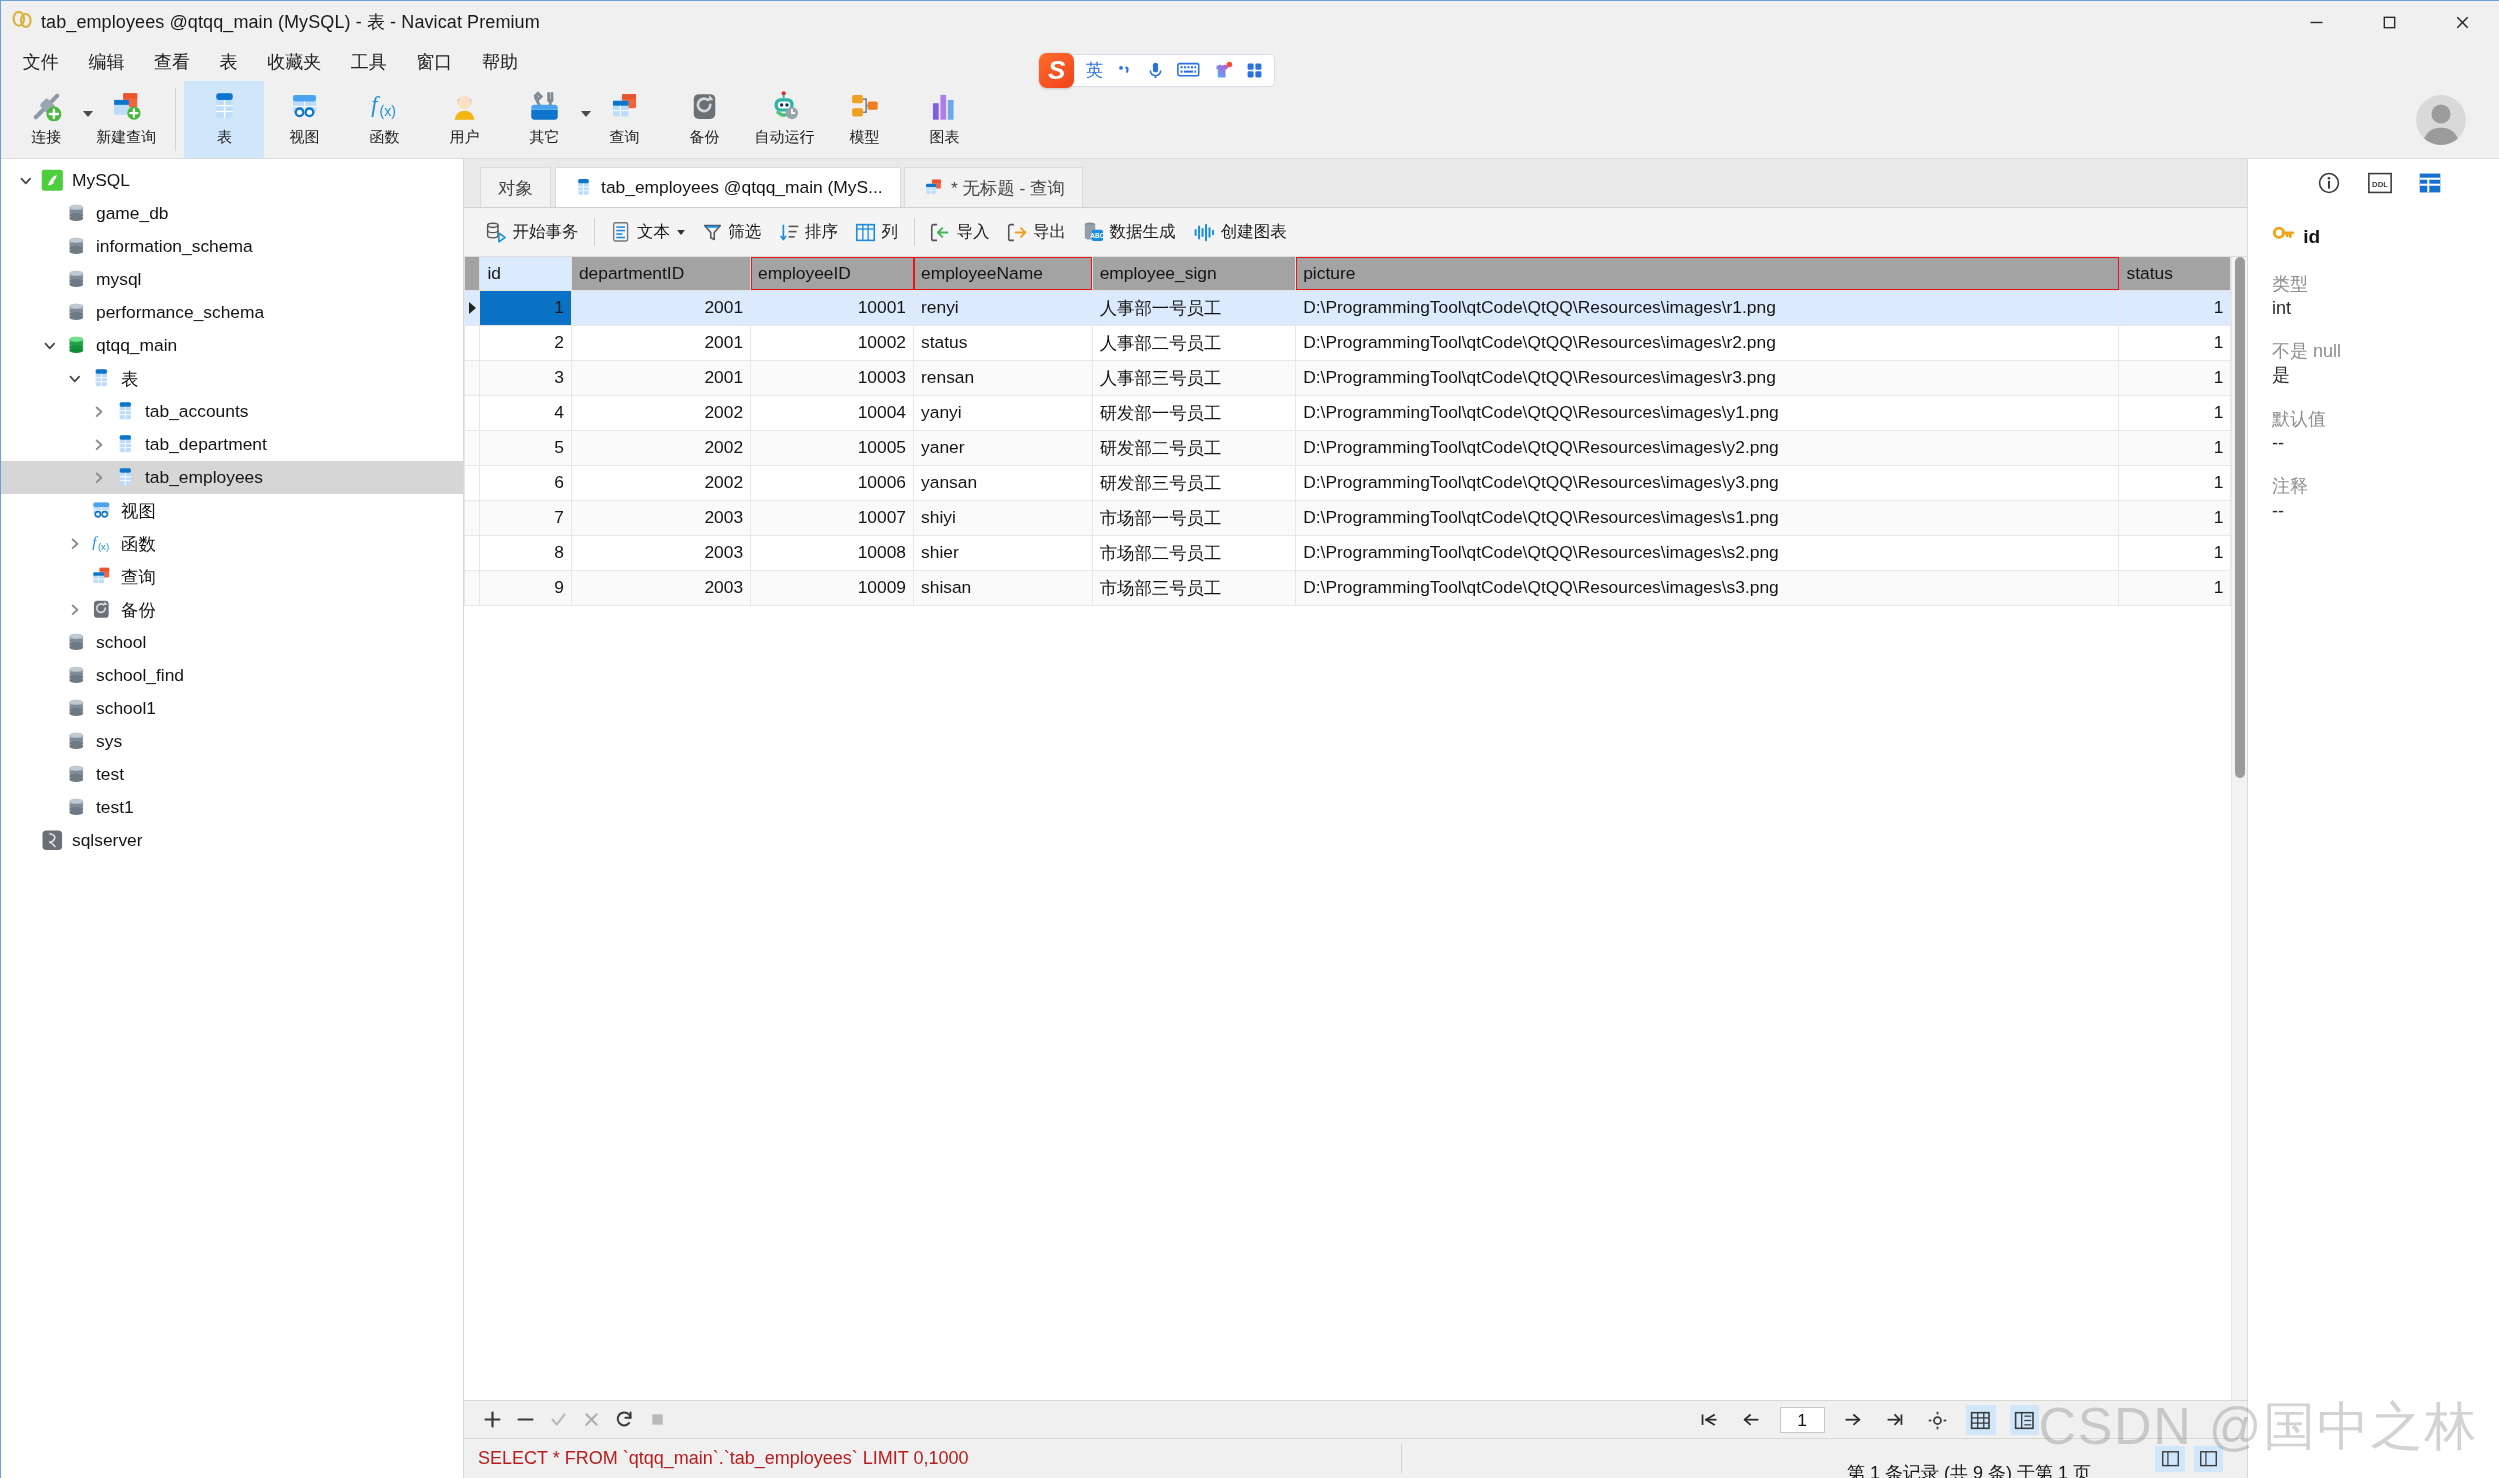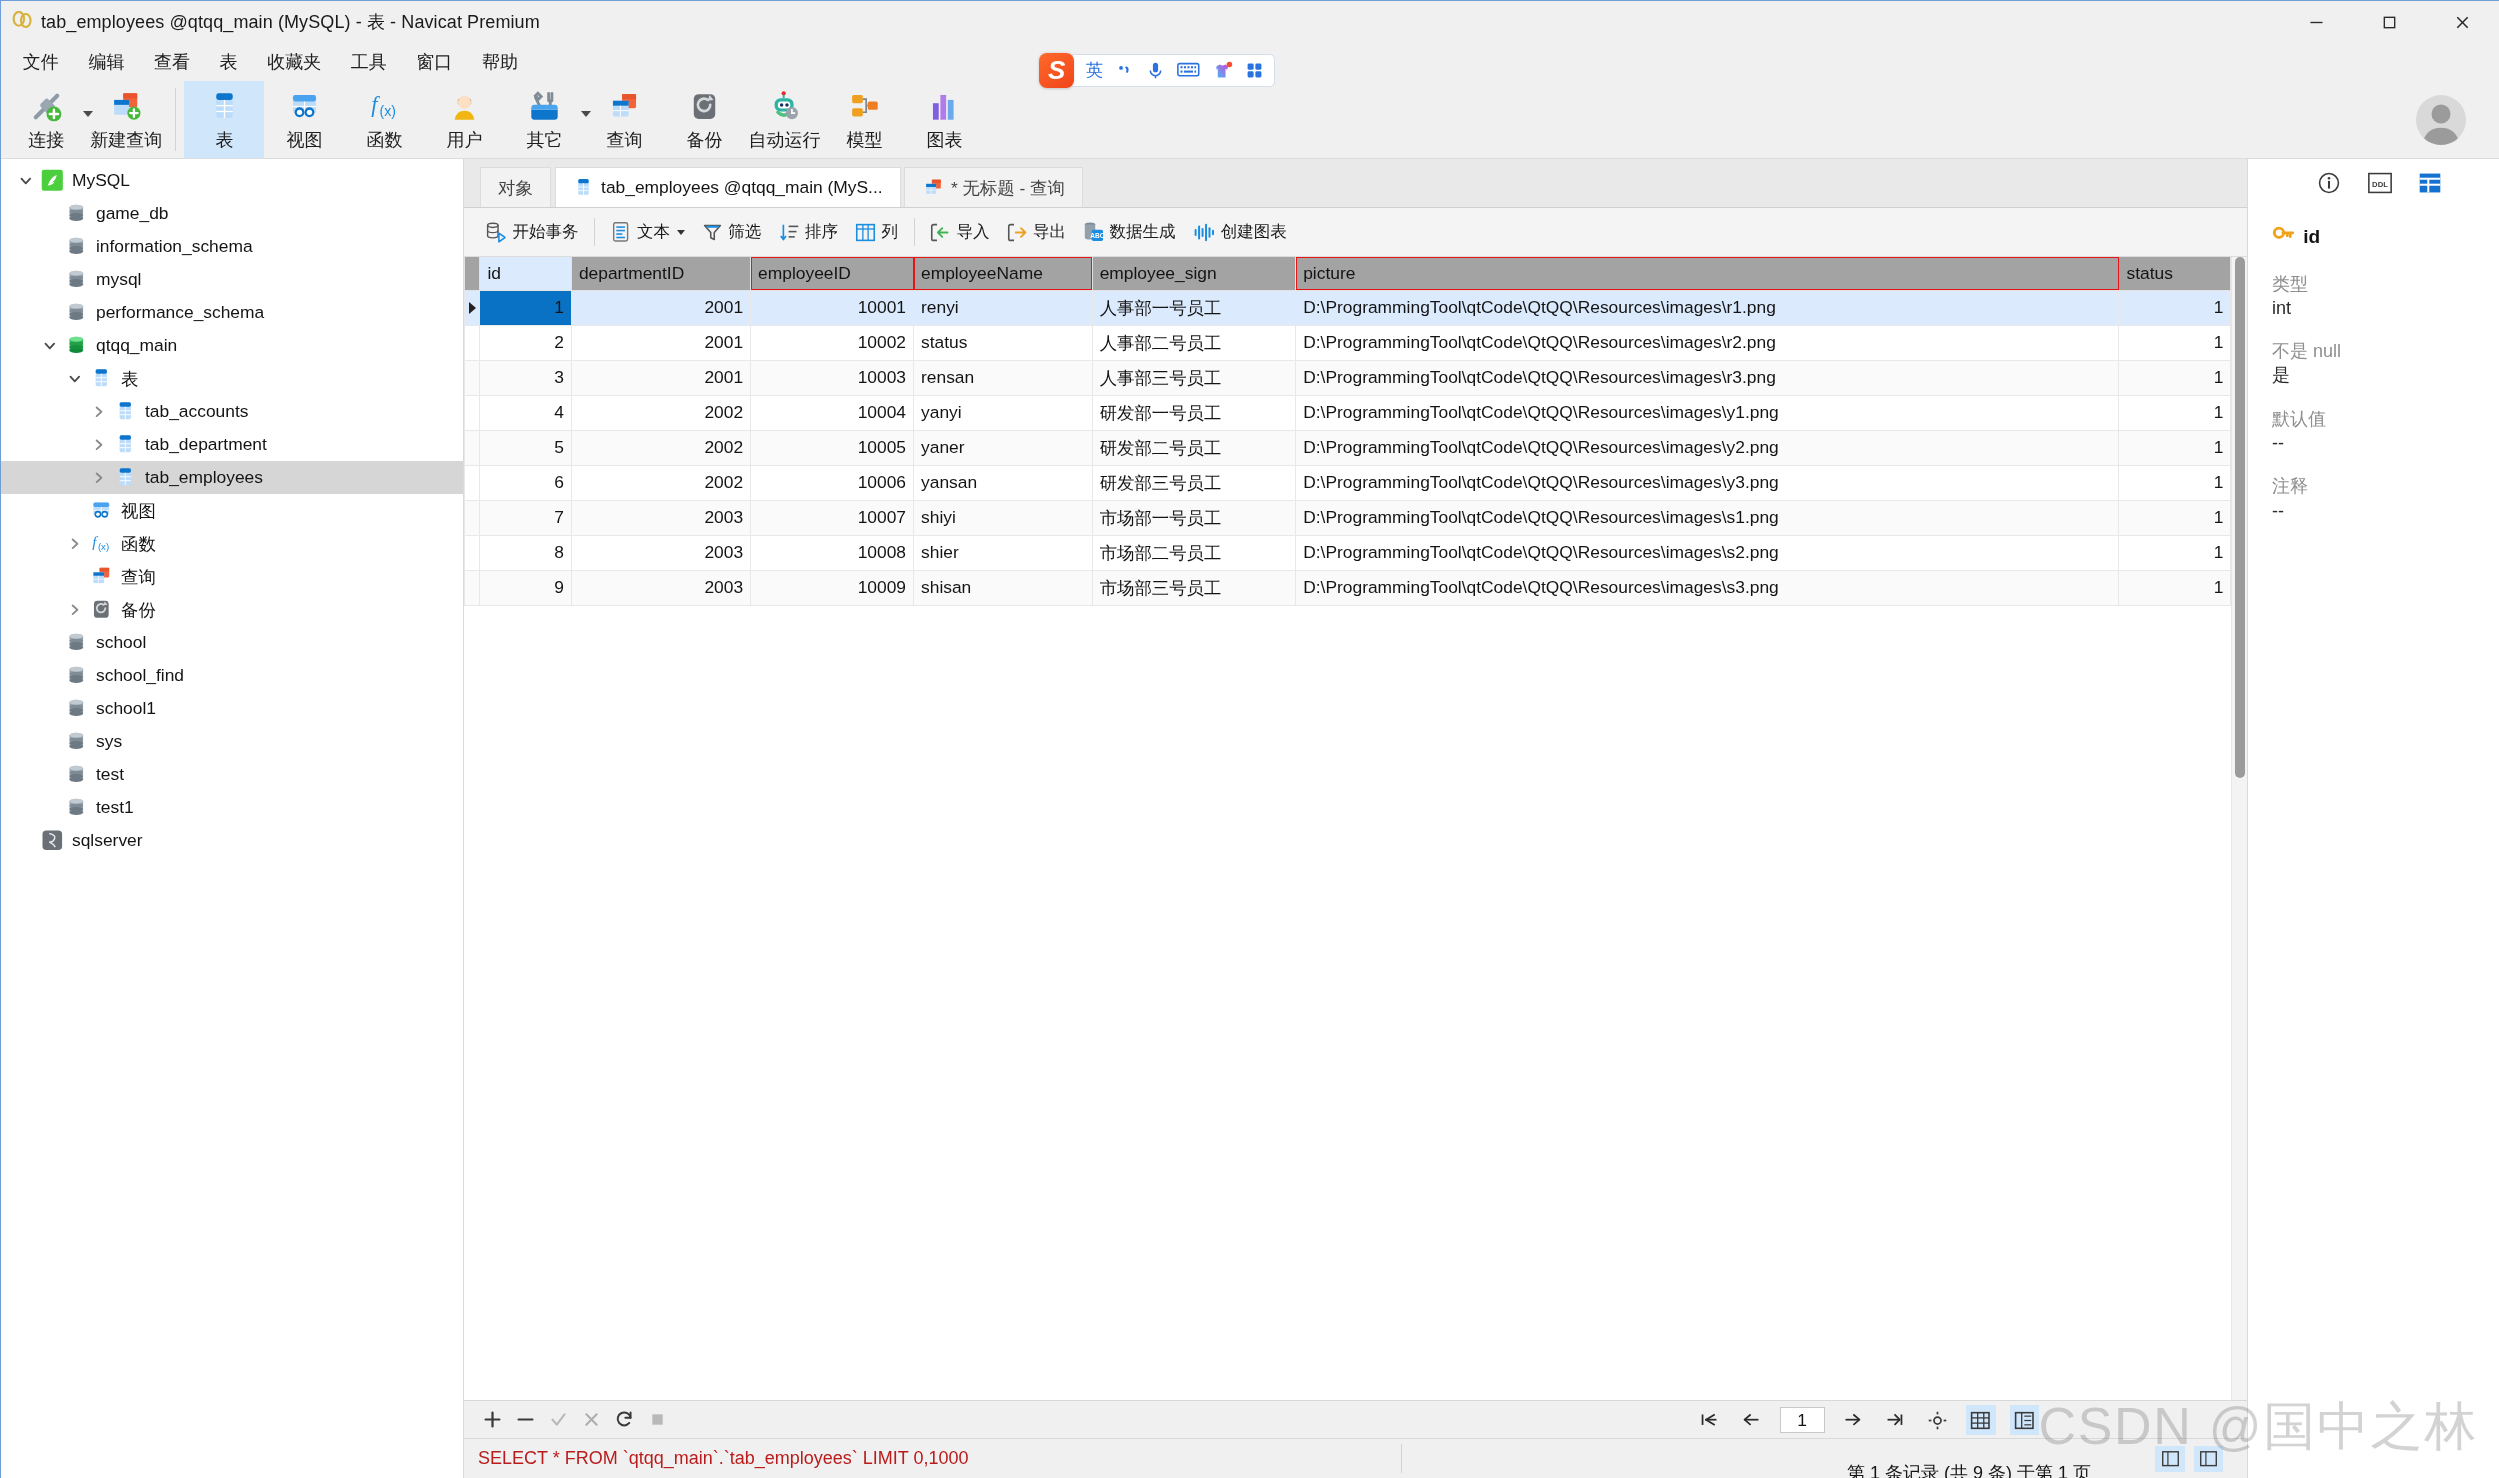--- a/index.html
+++ b/index.html
@@ -87,21 +87,21 @@
     position: relative;
   }
   .rb-sep { width:0.9px; background:#d2d2d2; margin: 7px 8.7px; }
   .rb-btn {
     width: 80px; display:flex; flex-direction:column; align-items:center;
     justify-content:flex-start; padding-top: 5.2px; cursor: default;
     position: relative;
   }
   .rb-btn.active { background:#cfe6fb; }
   .rb-ico { height:40px; display:flex; align-items:center; justify-content:center; }
-  .rb-lbl { font-size:18px; color:#1d1d1d; margin-top:1.7px; }
+  .rb-lbl { font-size:15px; color:#1d1d1d; margin-top:1.7px; }
   .rb-caret {
     position:absolute; right:-7px; top:29.5px; width:0;height:0;
     border-left:5.2px solid transparent;border-right:5.2px solid transparent;
     border-top:6px solid #4a4a4a;
   }
   .rb-spacer { flex: 1 1 auto; }
   .avatar {
     width:50px;height:50px;border-radius:50%;
     background:#d9d9d9; display:flex;align-items:flex-end;justify-content:center;
     overflow:hidden; align-self:center; margin-right:33px;

